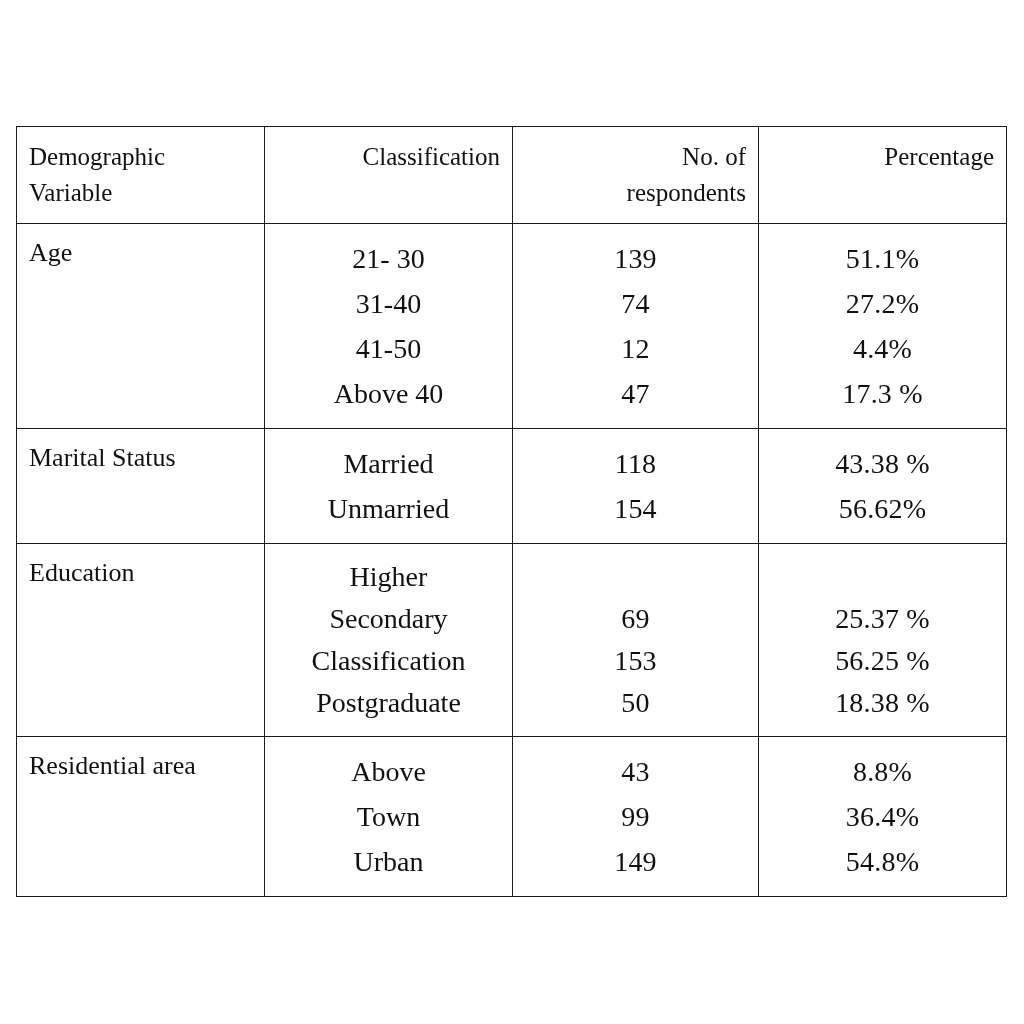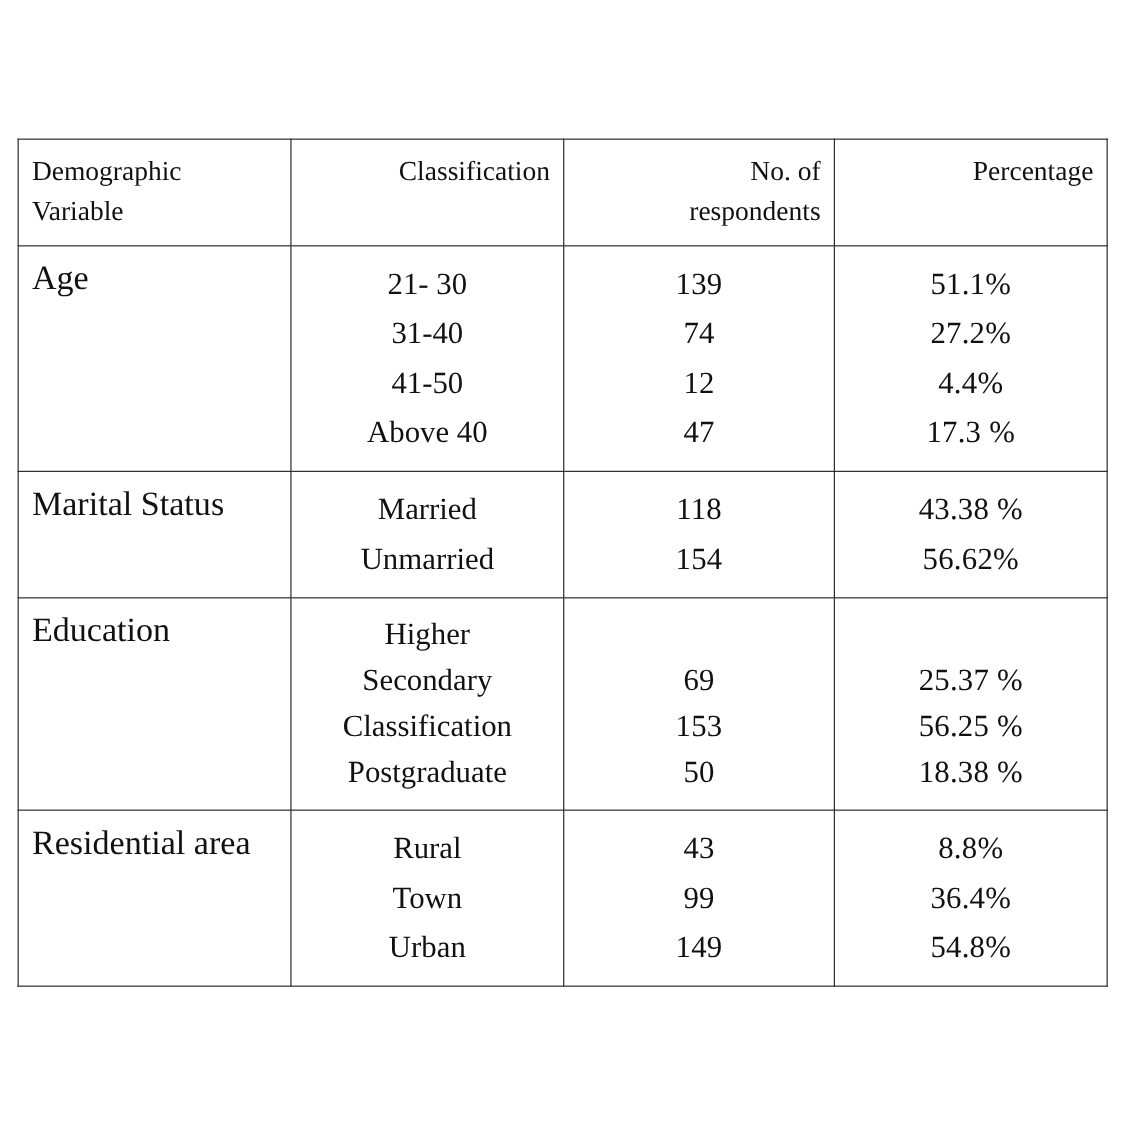--- a/index.html
+++ b/index.html
@@ -51,21 +51,21 @@
   }
   .hdr-left {
     text-align: left;
     padding-left: 14px;
   }
   .hdr-center {
     text-align: right;
   }
 
   .var-cell {
-    font-size: 31px;
+    font-size: 26px;
     line-height: 34px;
     text-align: left;
     padding: 8px 6px 8px 14px;
   }
   .list-cell {
     font-size: 28px;
     line-height: 45px;
     text-align: center;
     padding: 7px 8px 9px 8px;
   }
@@ -192,21 +192,21 @@
             <span class="row-line blank">&nbsp;</span>
             <span class="row-line">25.37 %</span>
             <span class="row-line">56.25 %</span>
             <span class="row-line">18.38 %</span>
           </td>
         </tr>
 
         <tr>
           <td class="var-cell">Residential area</td>
           <td class="list-cell class-cell">
-            <span class="row-line">Rural</span>
+            <span class="row-line">Above</span>
             <span class="row-line">Town</span>
             <span class="row-line">Urban</span>
           </td>
           <td class="list-cell num-cell">
             <span class="row-line">43</span>
             <span class="row-line">99</span>
             <span class="row-line">149</span>
           </td>
           <td class="list-cell pct-cell">
             <span class="row-line">8.8%</span>

